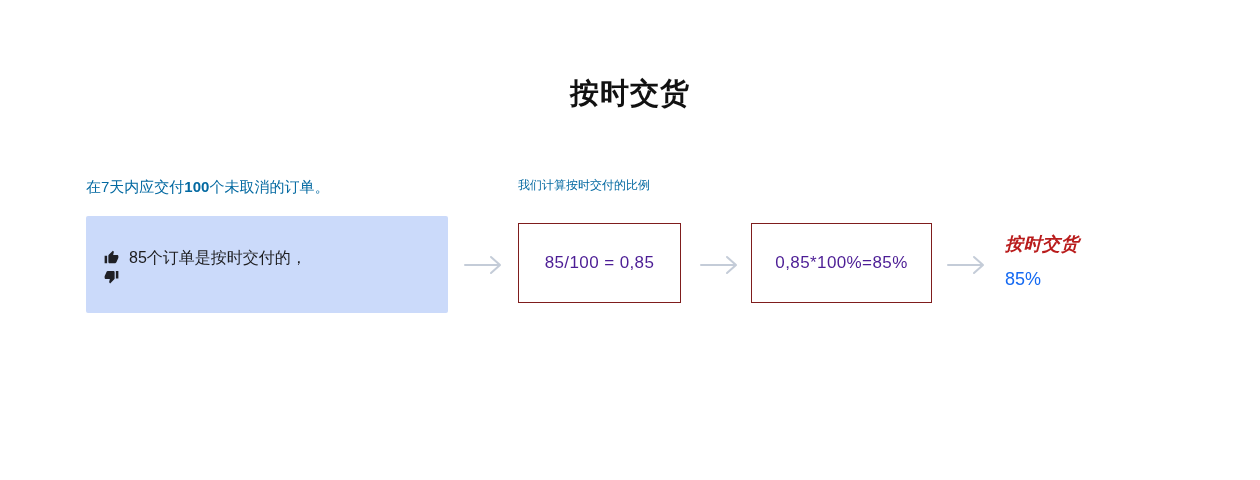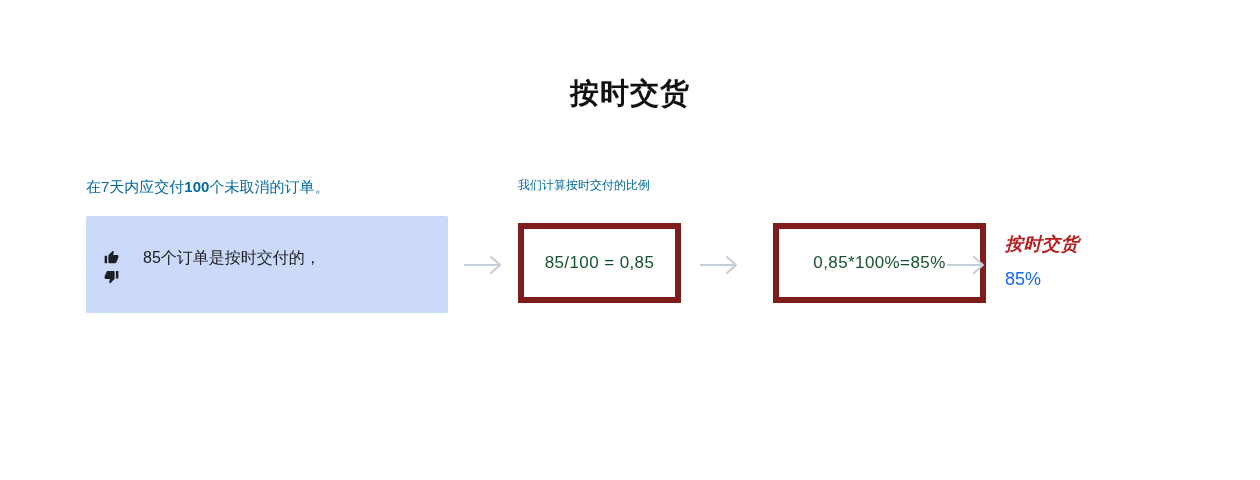--- a/index.html
+++ b/index.html
@@ -41,46 +41,46 @@
     border-radius: 2px;
     display: flex;
     flex-direction: column;
     justify-content: center;
     box-sizing: border-box;
     padding-left: 18px;
   }
   .panel-line {
     display: flex;
     align-items: center;
-    gap: 24px;
+    gap: 10px;
     font-size: 16px;
     line-height: 23px;
     color: #1c1c1e;
     white-space: nowrap;
   }
   .thumb-icon { width: 15px; height: 15px; flex: 0 0 auto; display: block; }
   .thumb-icon svg { display: block; width: 100%; height: 100%; fill: #1f2026; }
 
   .formula-box {
     position: absolute;
     top: 223px;
     height: 80px;
     background: #ffffff;
-    border: 6px solid #7f1d1d;
+    border: 1px solid #7f1d1d;
     box-sizing: border-box;
     display: flex;
     align-items: center;
     justify-content: center;
     font-size: 17px;
     letter-spacing: 0.4px;
-    color: #14532d;
+    color: #4c1d95;
     white-space: nowrap;
   }
   .box-1 { left: 518px; width: 163px; }
-  .box-2 { left: 773px; width: 213px; }
+  .box-2 { left: 751px; width: 181px; }
 
   .arrow {
     position: absolute;
     top: 253px;
     width: 40px; height: 24px;
   }
   .arrow svg { display: block; }
   .arrow-1 { left: 463px; }
   .arrow-2 { left: 699px; }
   .arrow-3 { left: 946px; }

